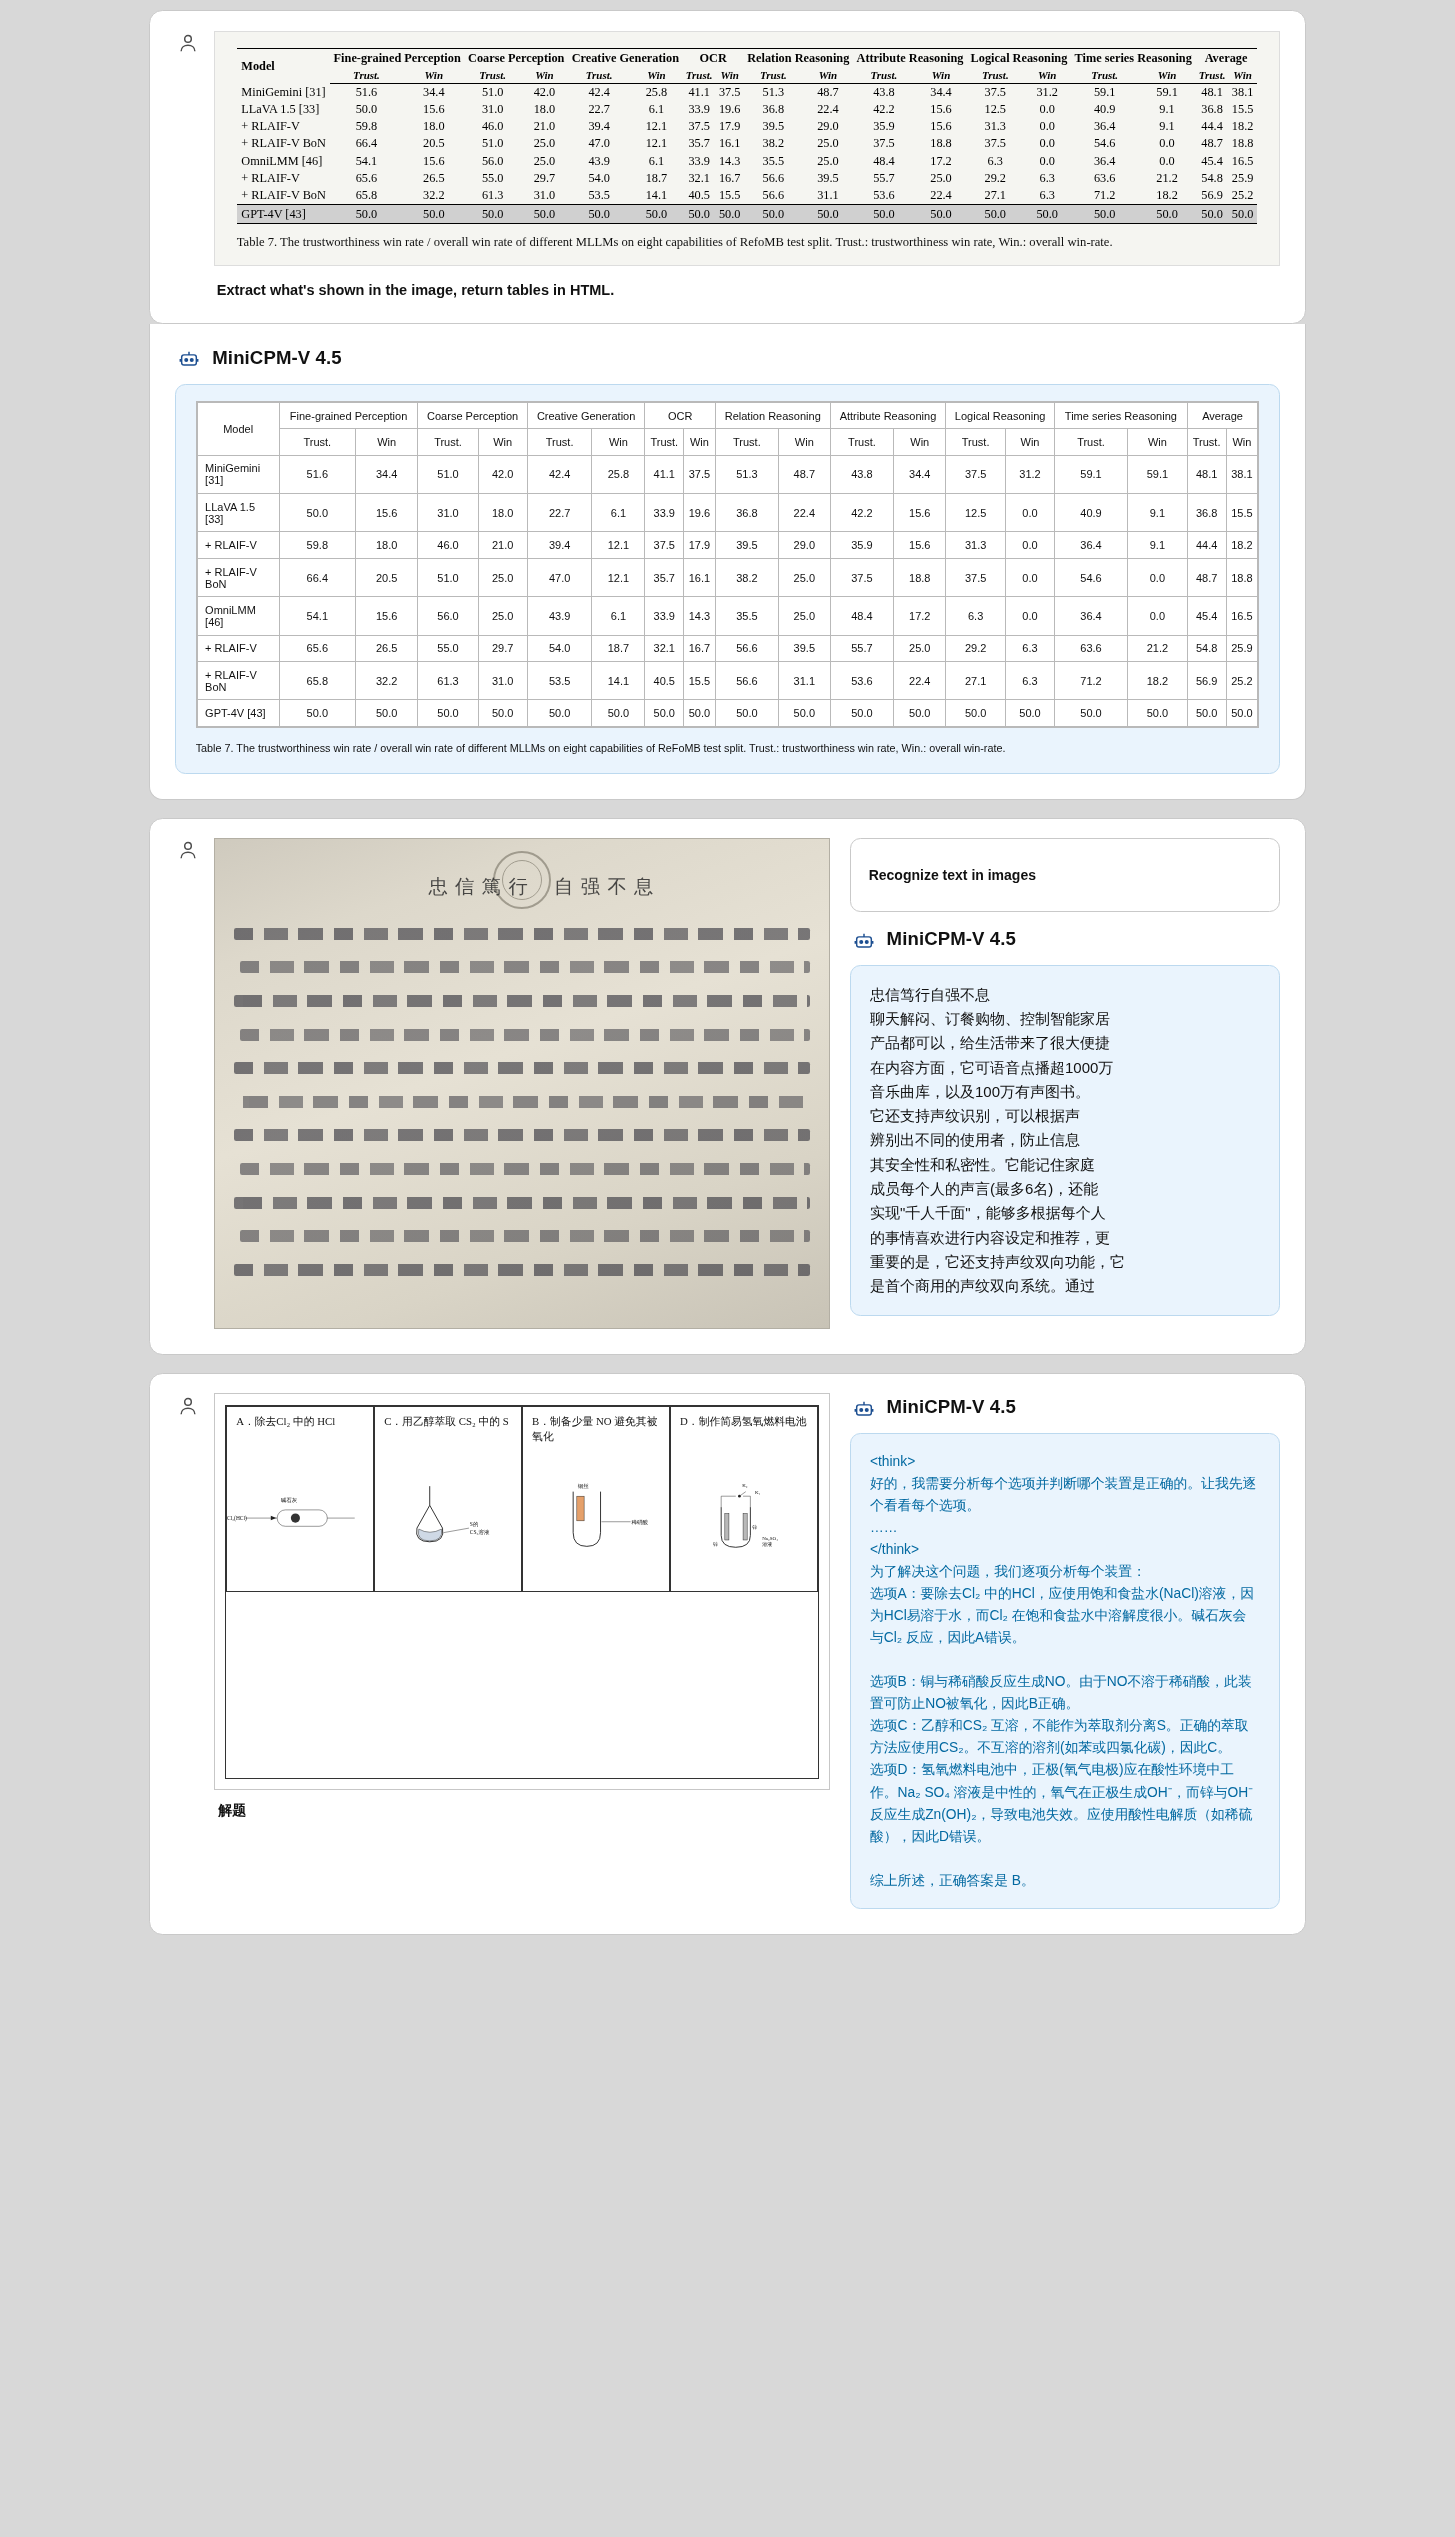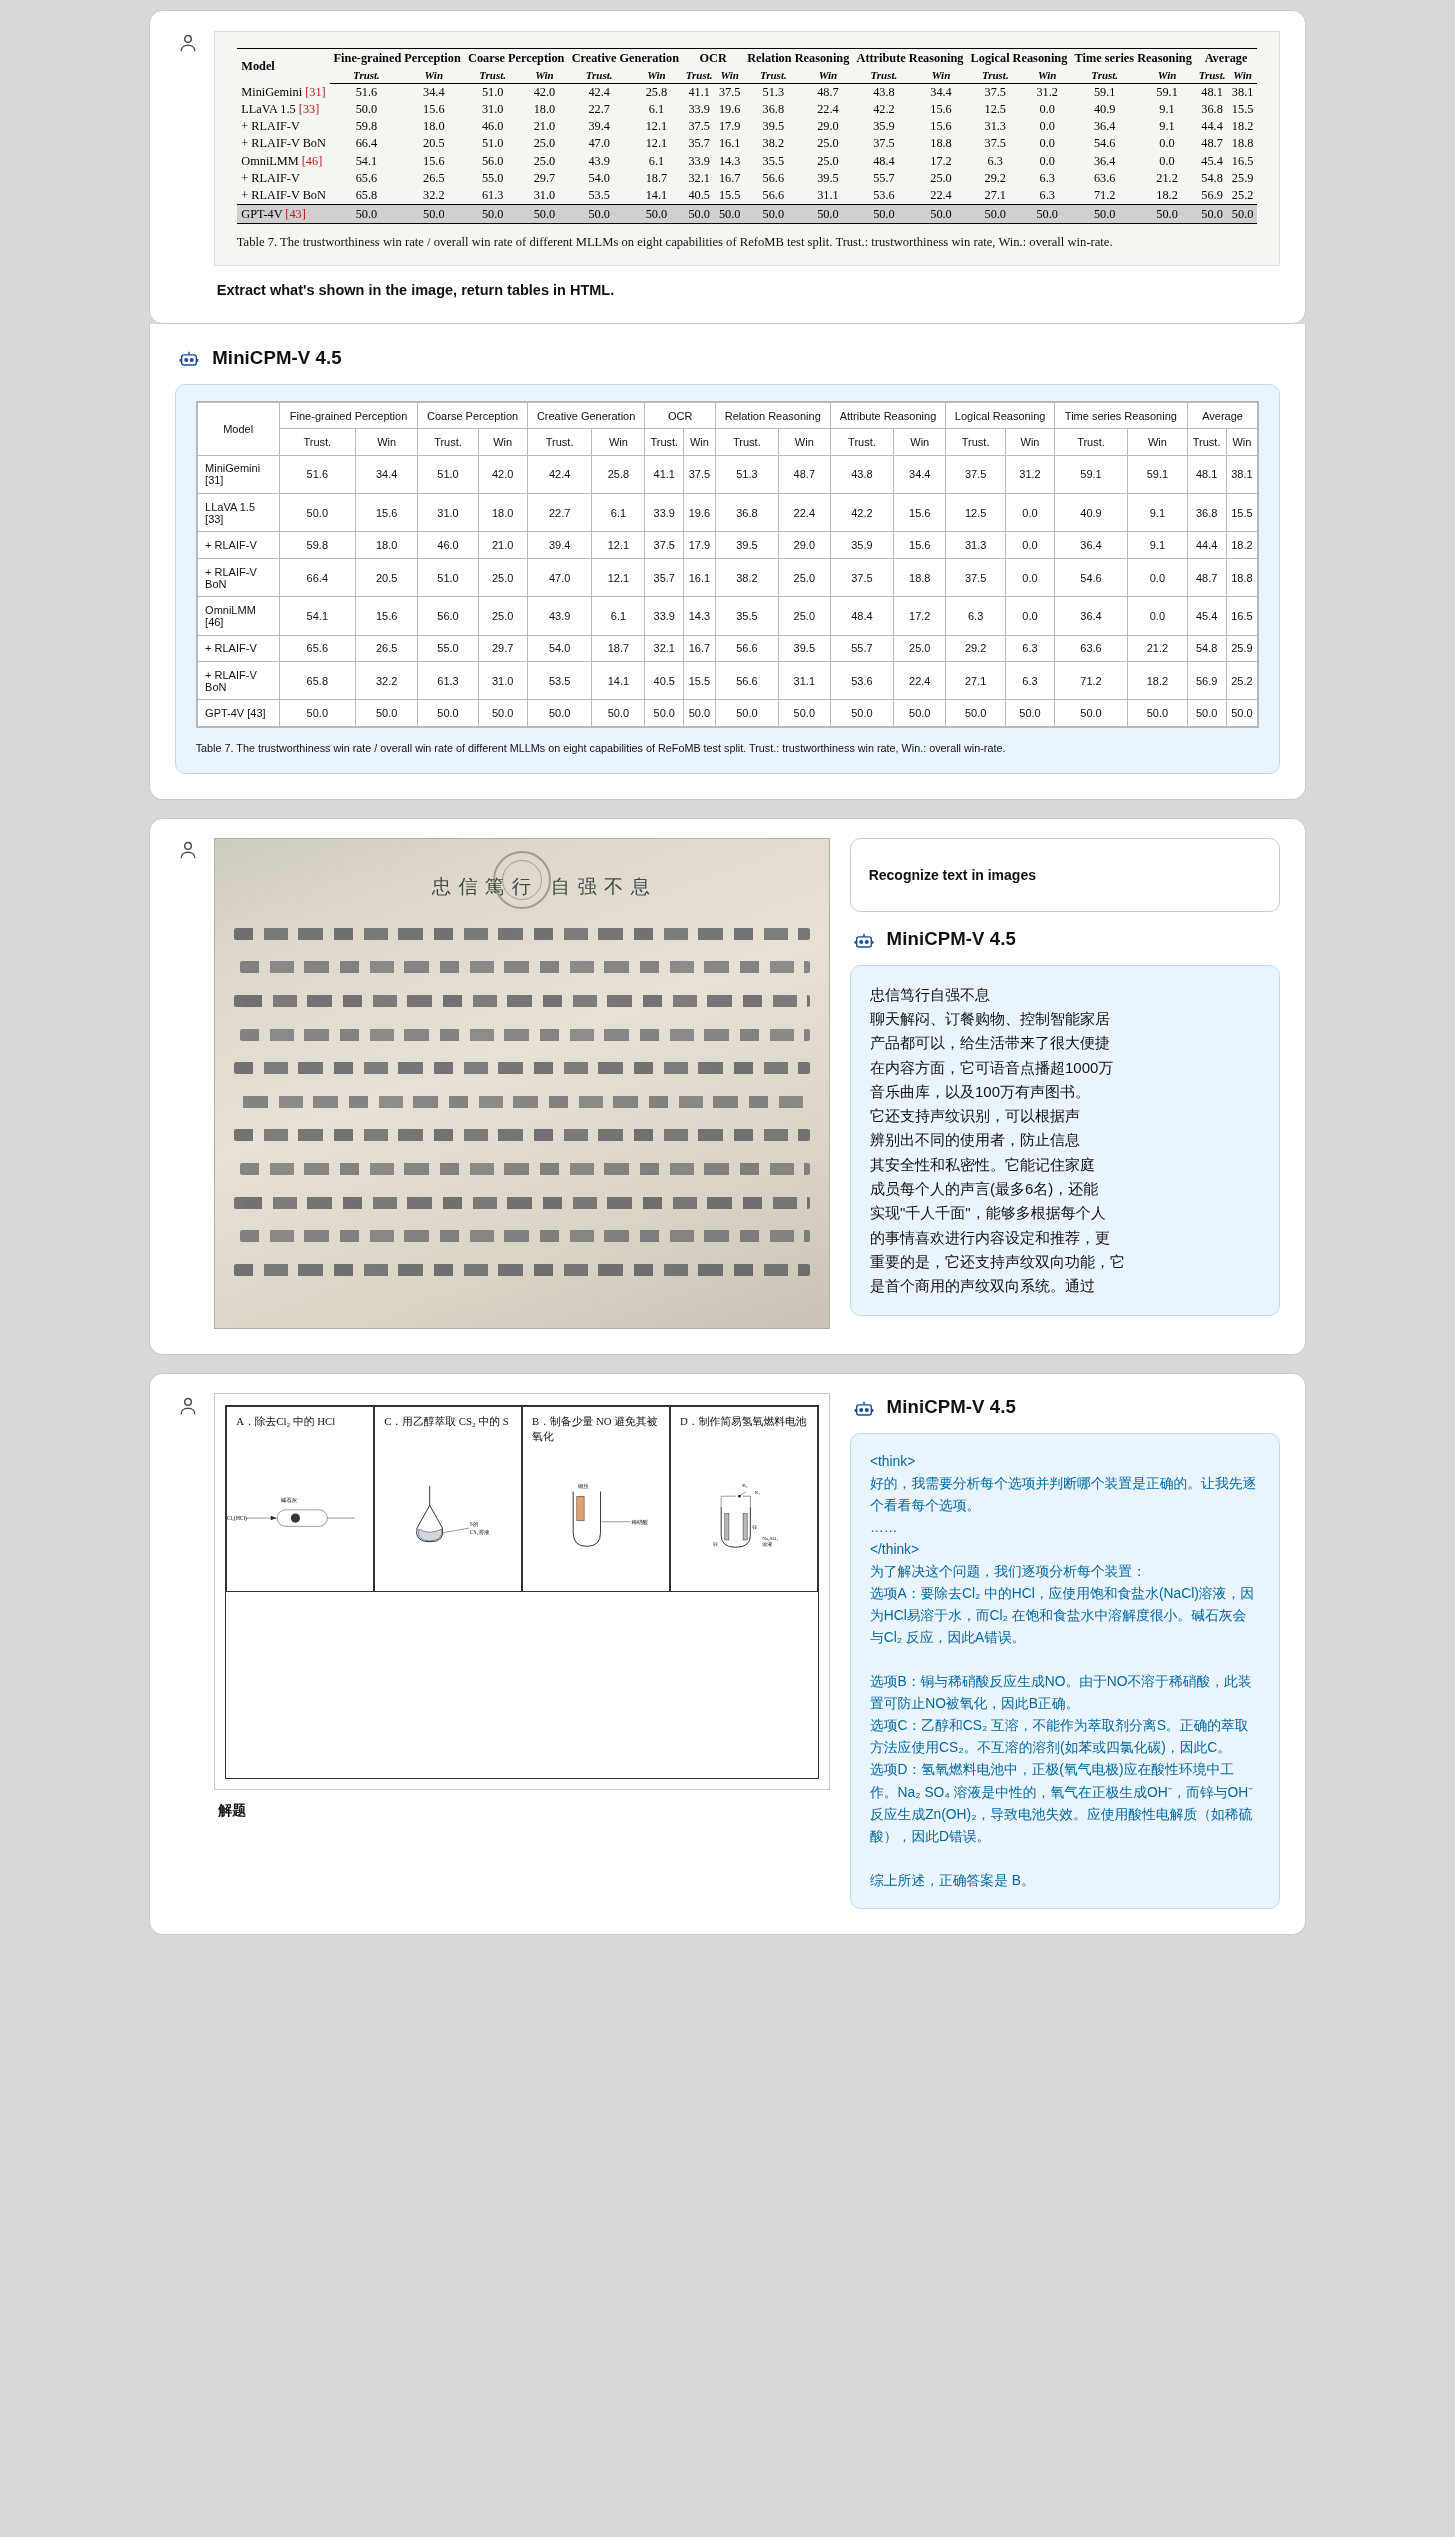--- a/index.html
+++ b/index.html
@@ -70,21 +70,21 @@
   table.paper th, table.paper td {
     padding: 1.5px 3px;
     text-align: center;
     white-space: nowrap;
   }
   table.paper td.model, table.paper th.model { text-align: left; padding-left: 4.5px; }
   .hline-top th { border-top: 1.2px solid #000; }
   .hline-bot th, .hline-bot td { border-bottom: 0.8px solid #000; }
   .paper .sub th { font-style: italic; font-size: 11px; padding-bottom: 2.2px;}
   .paper .bodyrow td { padding-top: 1.1px; padding-bottom: 1.1px; }
-  .cite-b { color: #b91c1c; }
+  .cite-b { color: #000000; }
   .gptrow td { background: #d0d0d0; border-top: 0.9px solid #000; border-bottom: 1px solid #000;}
   .caption {
     font-family: "Liberation Serif", serif;
     font-size: 12.6px; line-height: 1.35; color: #111;
     margin-top: 10.4px; text-align: justify;
   }
   .instruction {
     font-size: 14.5px; font-weight: bold; color: #111;
     margin-top: 16.4px; margin-left: 3px;
   }
@@ -143,21 +143,21 @@
     width: 58px; height: 58px; border-radius: 50%;
     border: 2.2px solid #6f6a5c; opacity: .55;
   }
   .photo .stamp:after {
     content: ""; position: absolute; inset: 6.7px; border-radius: 50%;
     border: 1.5px solid #6f6a5c;
   }
   .photo .headline {
     position: absolute; top: 34px; left: 0; right: 0;
     text-align: center; font-size: 19.3px; color: #2d2d2d; letter-spacing: 7.4px;
-    font-family: Liberation Serif, serif; opacity: .85; padding-left: 45px;
+    font-family: Liberation Mono, monospace; opacity: .85; padding-left: 45px;
   }
   .hw-lines { position: absolute; top: 89px; left: 19.3px; right: 19.3px; }
   .hw-line {
     height: 12px; margin-bottom: 21.6px;
     background: repeating-linear-gradient(90deg,
       rgba(45,45,55,.72) 0 19.3px, rgba(0,0,0,0) 19.3px 30px,
       rgba(45,45,55,.66) 30px 54px, rgba(0,0,0,0) 54px 64px,
       rgba(45,45,55,.7) 64px 89px, rgba(0,0,0,0) 89px 100px);
     border-radius: 2.2px;
     opacity: .85;

